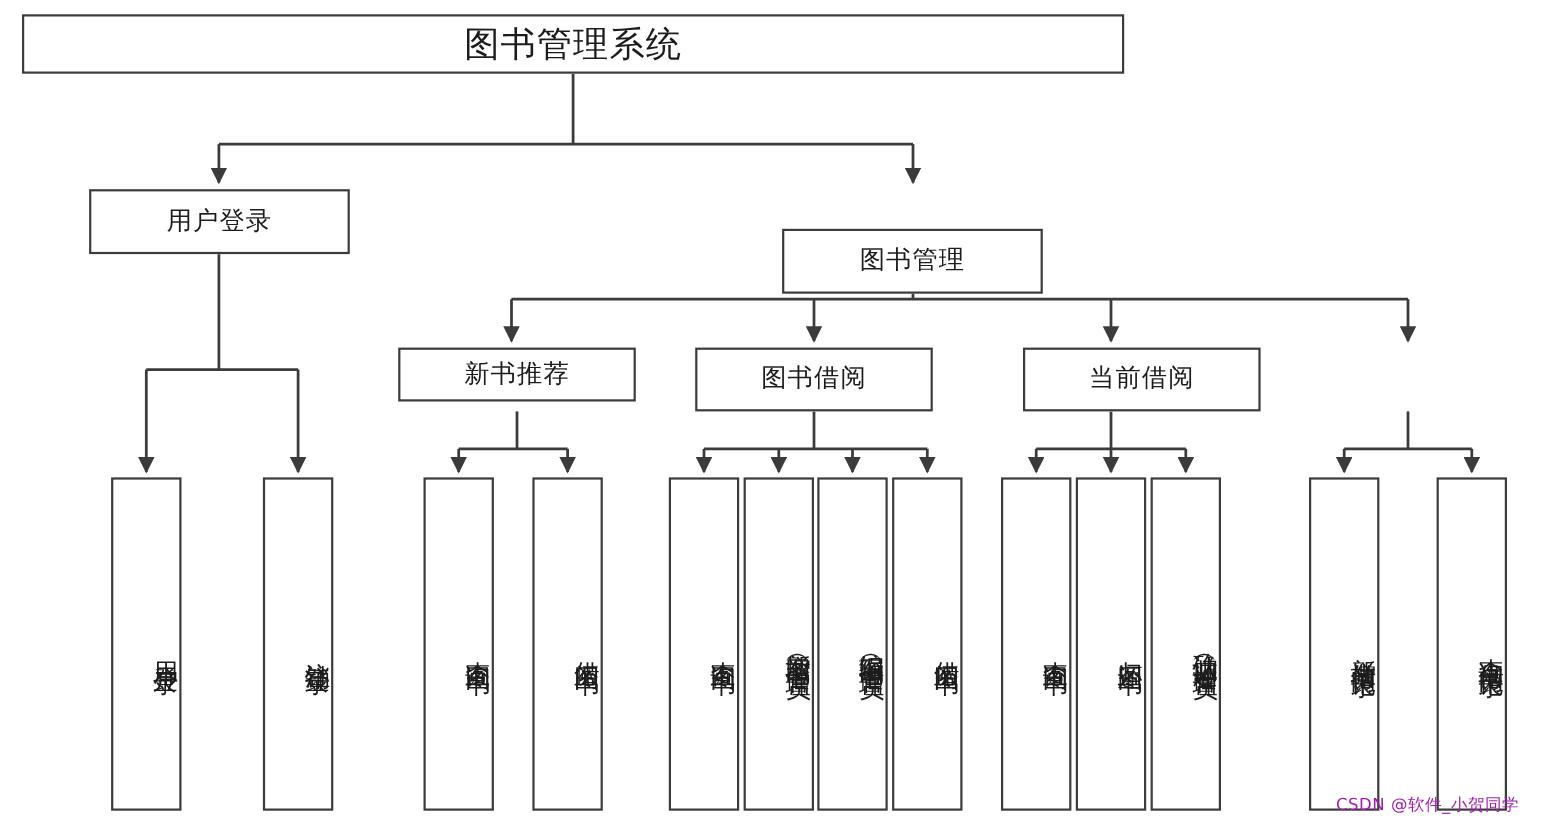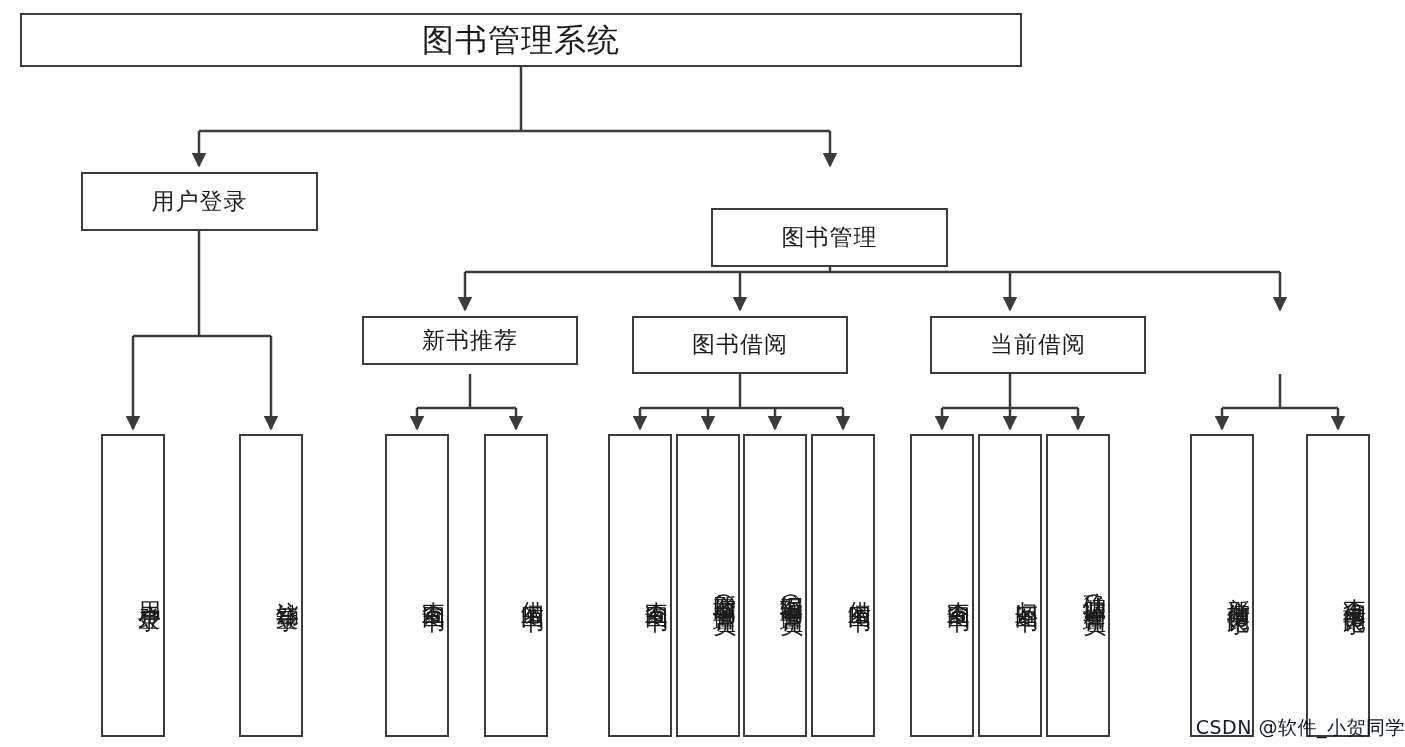--- a/index.html
+++ b/index.html
@@ -56,24 +56,24 @@
     padding-top: 6px;
     white-space: nowrap;
   }
   .node.vert > .vlabel {
     writing-mode: vertical-rl;
     text-orientation: upright;
     display: block;
   }
   .watermark {
     position: absolute;
-    right: 0;
+    right: 24px;
     bottom: 6px;
-    font-size: 19px;
-    color: #0f172a;
+    font-size: 15px;
+    color: #a21caf;
     letter-spacing: 0.5px;
     white-space: nowrap;
     z-index: 3;
     font-family: "DejaVu Sans", "Liberation Sans", sans-serif;
   }
 </style>
 </head>
 <body>
 
 <div id="canvas">

